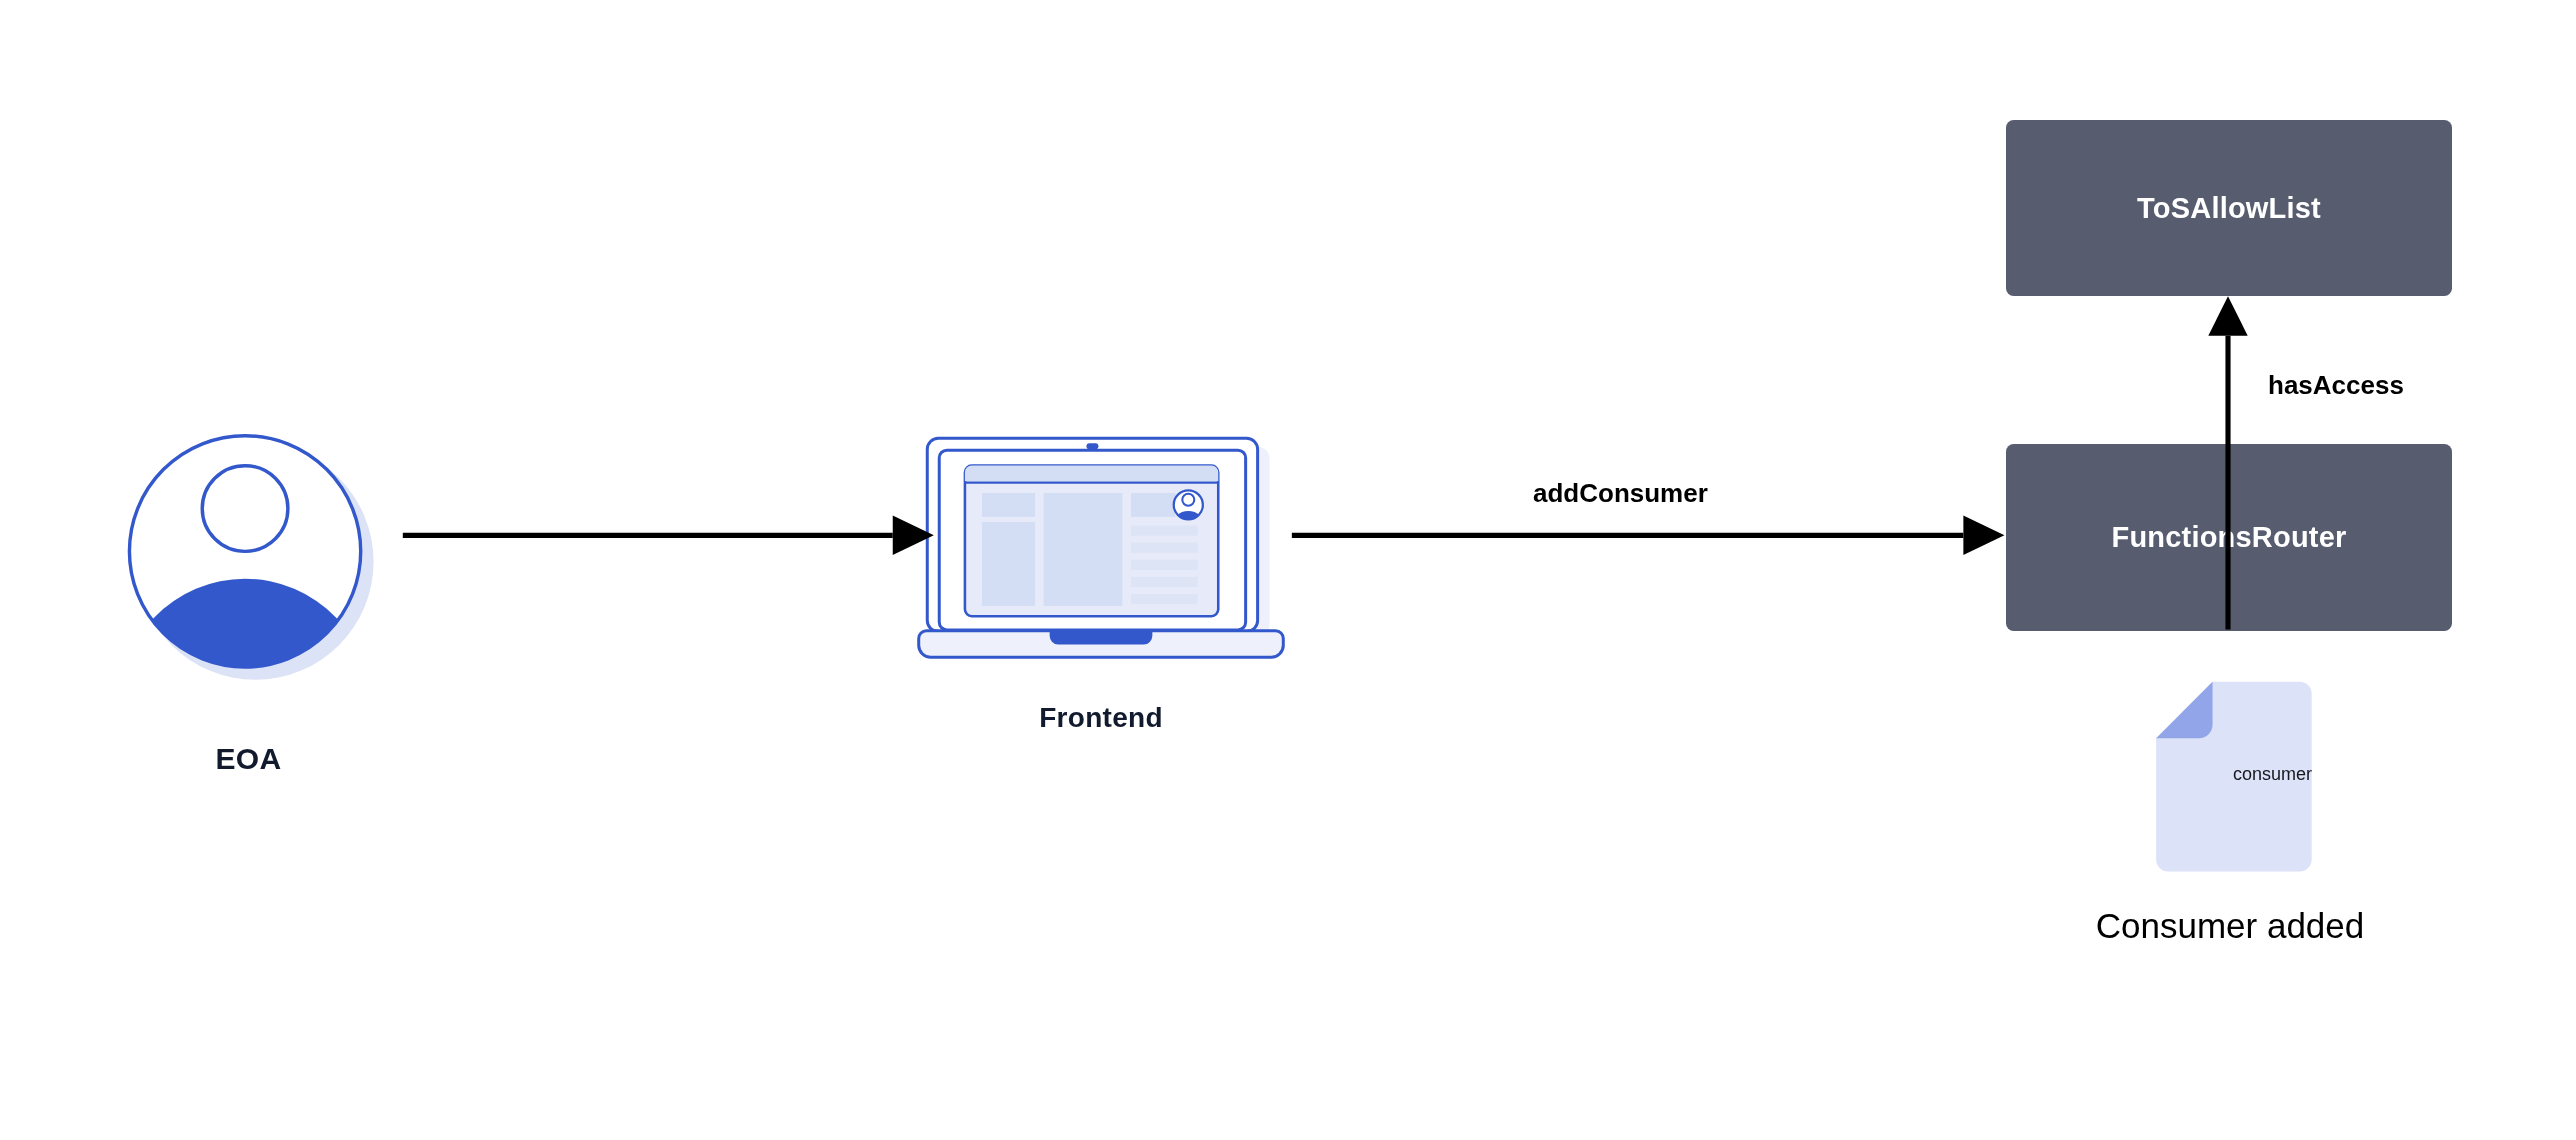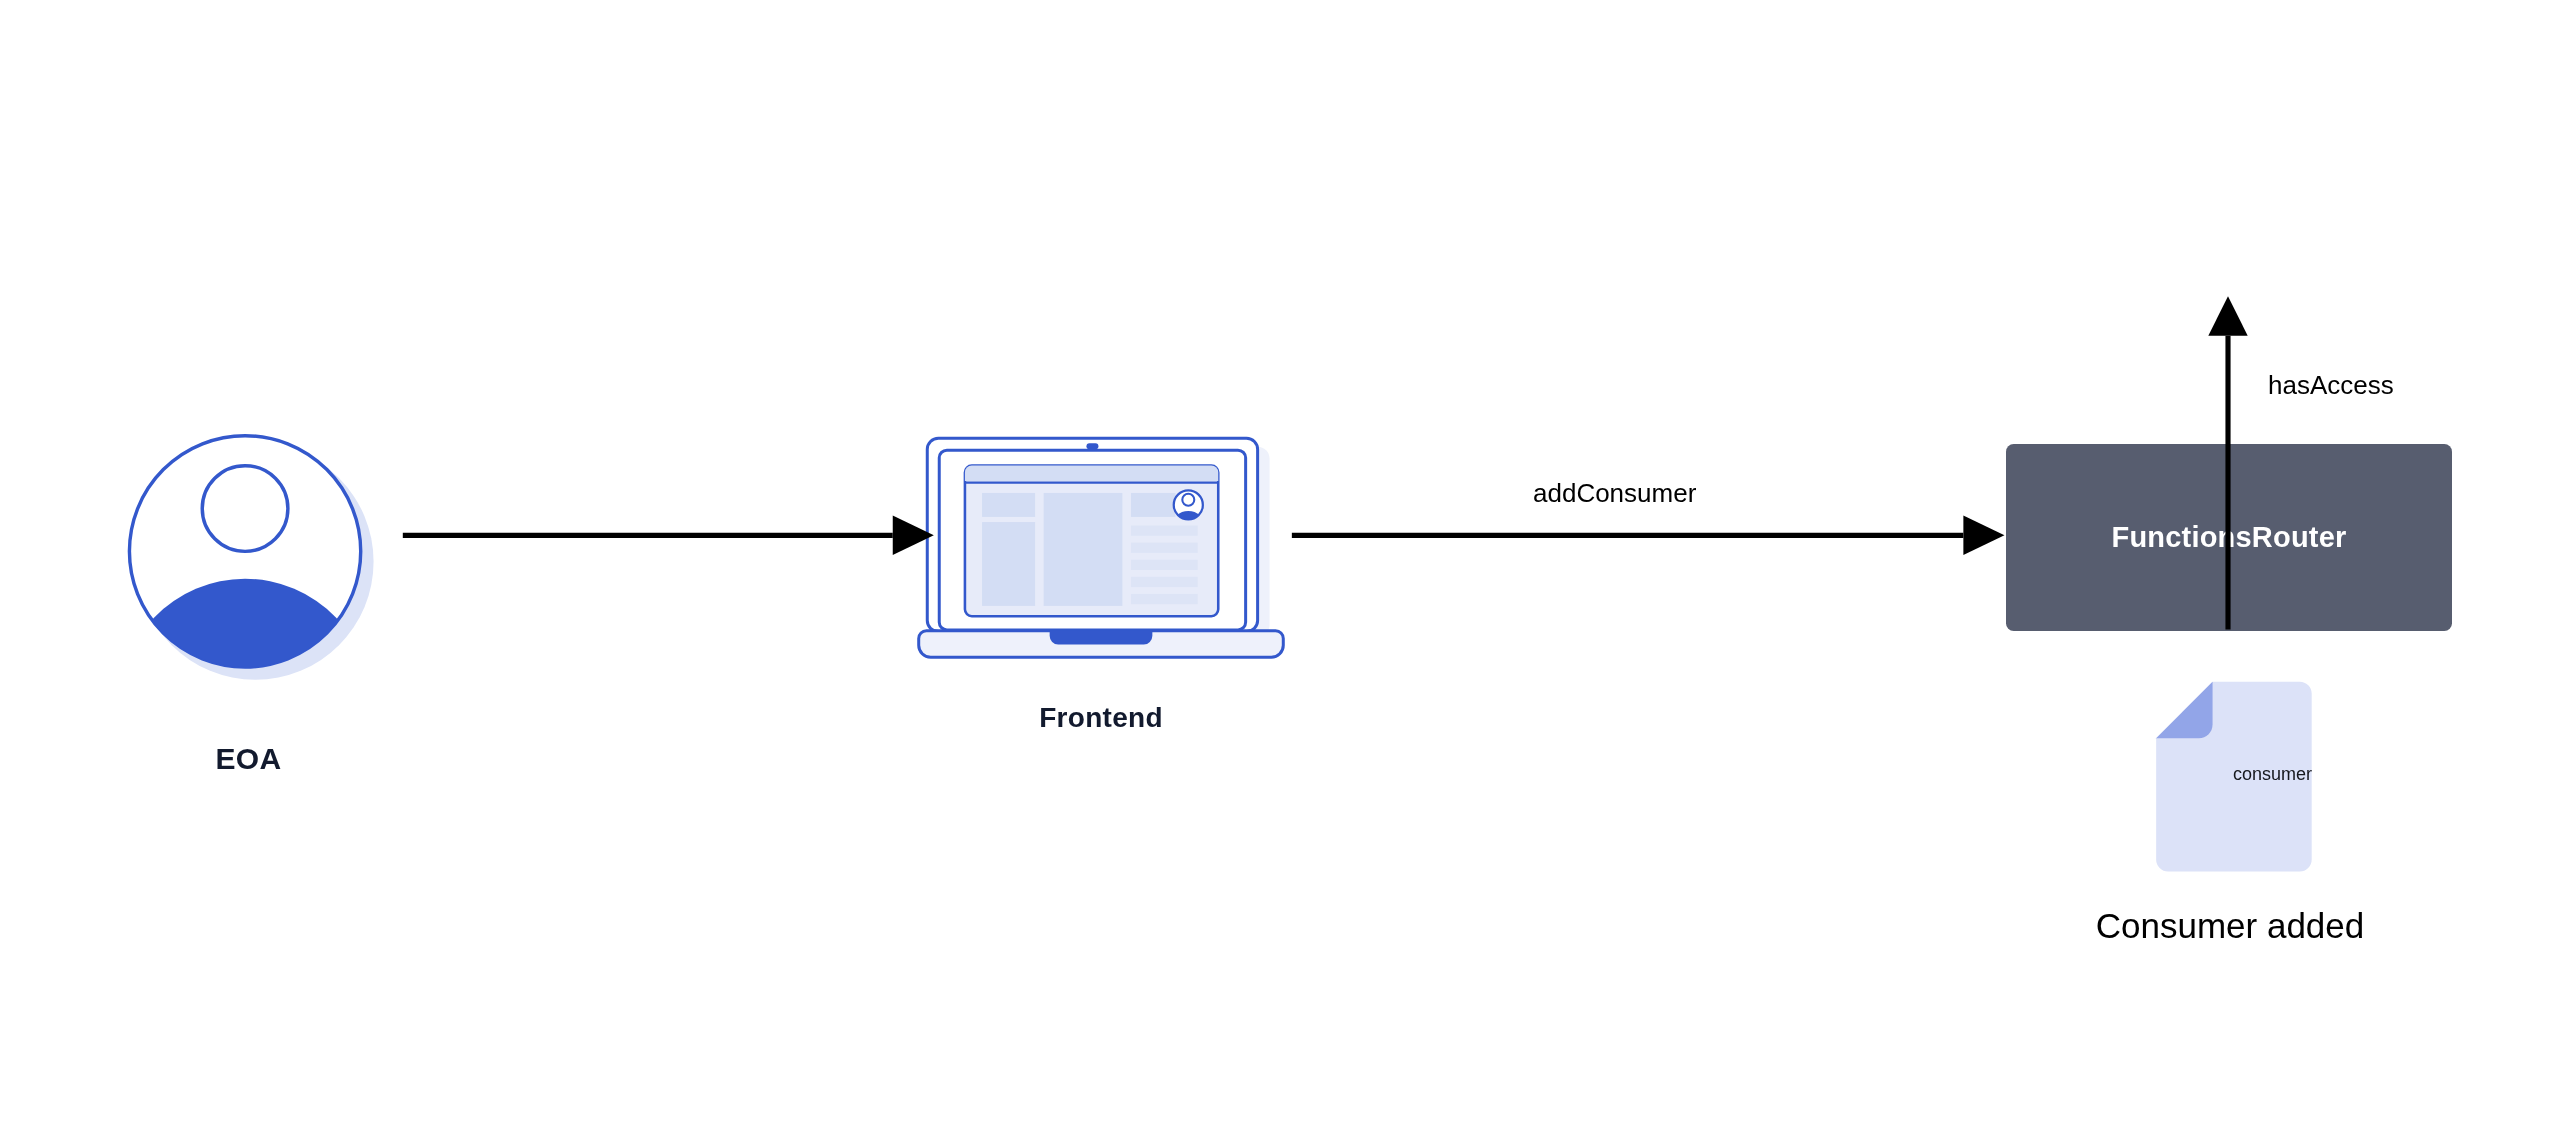--- a/index.html
+++ b/index.html
@@ -88,20 +88,21 @@
     top: 0;
     width: 2576px;
     height: 1140px;
     pointer-events: none;
   }
   .edge-label {
     position: absolute;
     font-size: 26px;
     color: #000000;
     white-space: nowrap;
+    font-weight: bold;
   }
   #add-consumer-label {
     left: 1533px;
     top: 478px;
     text-align: right;
   }
   #has-access-label {
     left: 2268px;
     top: 370px;
   }
@@ -197,20 +198,23 @@
         <circle cx="317" cy="78" r="7" fill="#ffffff" stroke="#3358cc" stroke-width="2.4"></circle>
       </g>
 
       <path d="M2 240 a9 9 0 0 1 9-9 h408 a9 9 0 0 1 9 9 v8 a14 14 0 0 1 -14 14 h-398 a14 14 0 0 1 -14 -14 z" fill="#eef1fb" stroke="#3358cc" stroke-width="3.5"></path>
 
       <path d="M155 231 h120 v6 a10 10 0 0 1 -10 10 h-100 a10 10 0 0 1 -10 -10 z" fill="#3358cc"></path>
     </svg>
   </div>
   <div class="node-caption" id="frontend-label">Frontend</div>
 
+  <div class="contract-box" id="tos-allowlist-box" style="background:#575d6f">
+    <span>ToSAllowList</span>
+  </div>
 
   <div class="contract-box" id="functions-router-box" style="background:#575d6f">
     <span>FunctionsRouter</span>
   </div>
 
   <svg class="arrow-layer" viewBox="0 0 3007 1331" xmlns="http://www.w3.org/2000/svg">
 
     <g>
       <line x1="470" y1="625" x2="1042" y2="625" stroke="#000000" stroke-width="6"></line>
       <polygon points="1042,602 1090,625 1042,648" fill="#000000"></polygon>

